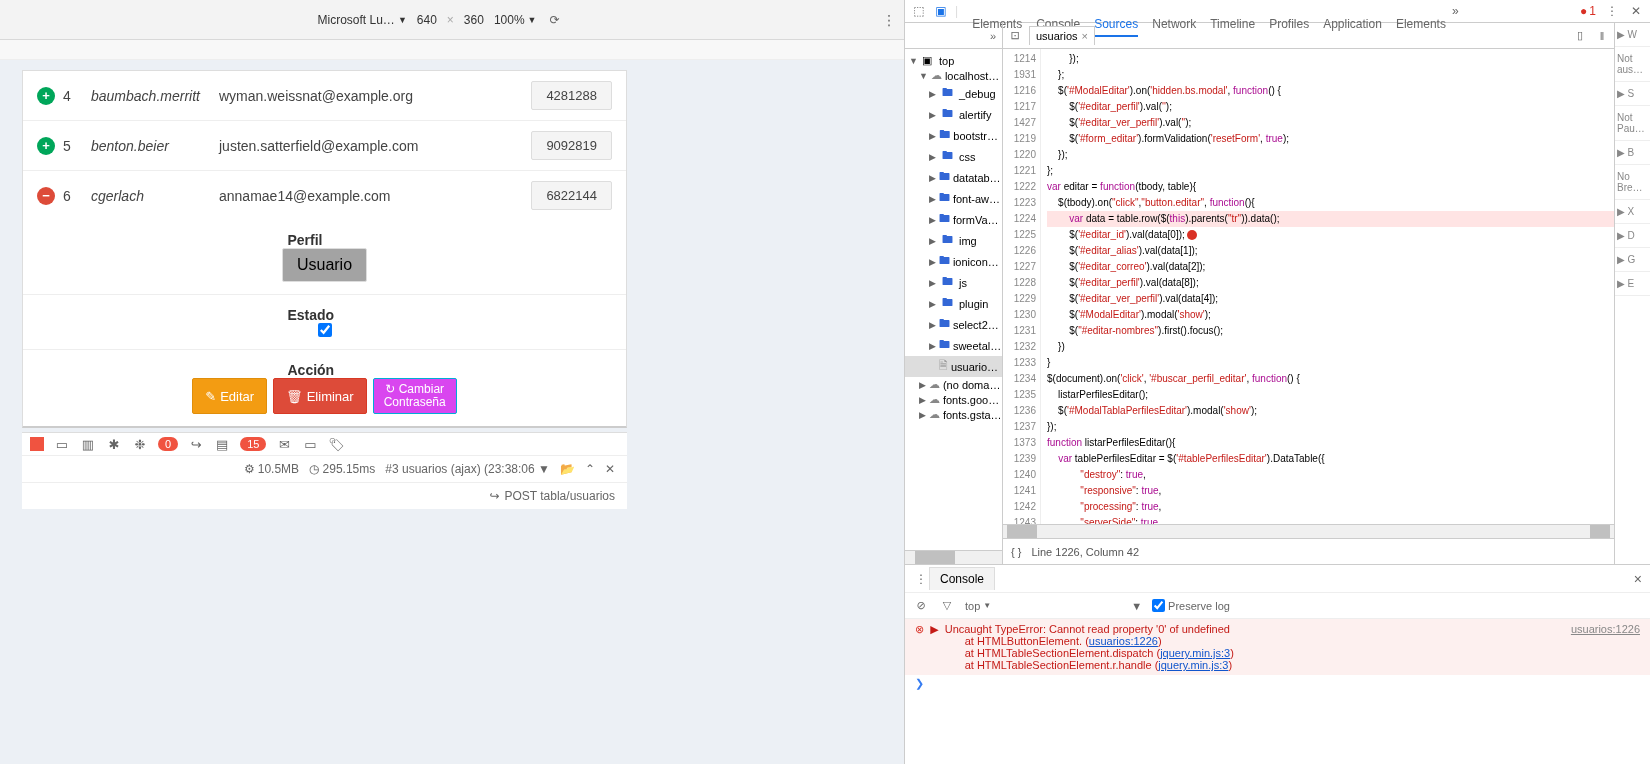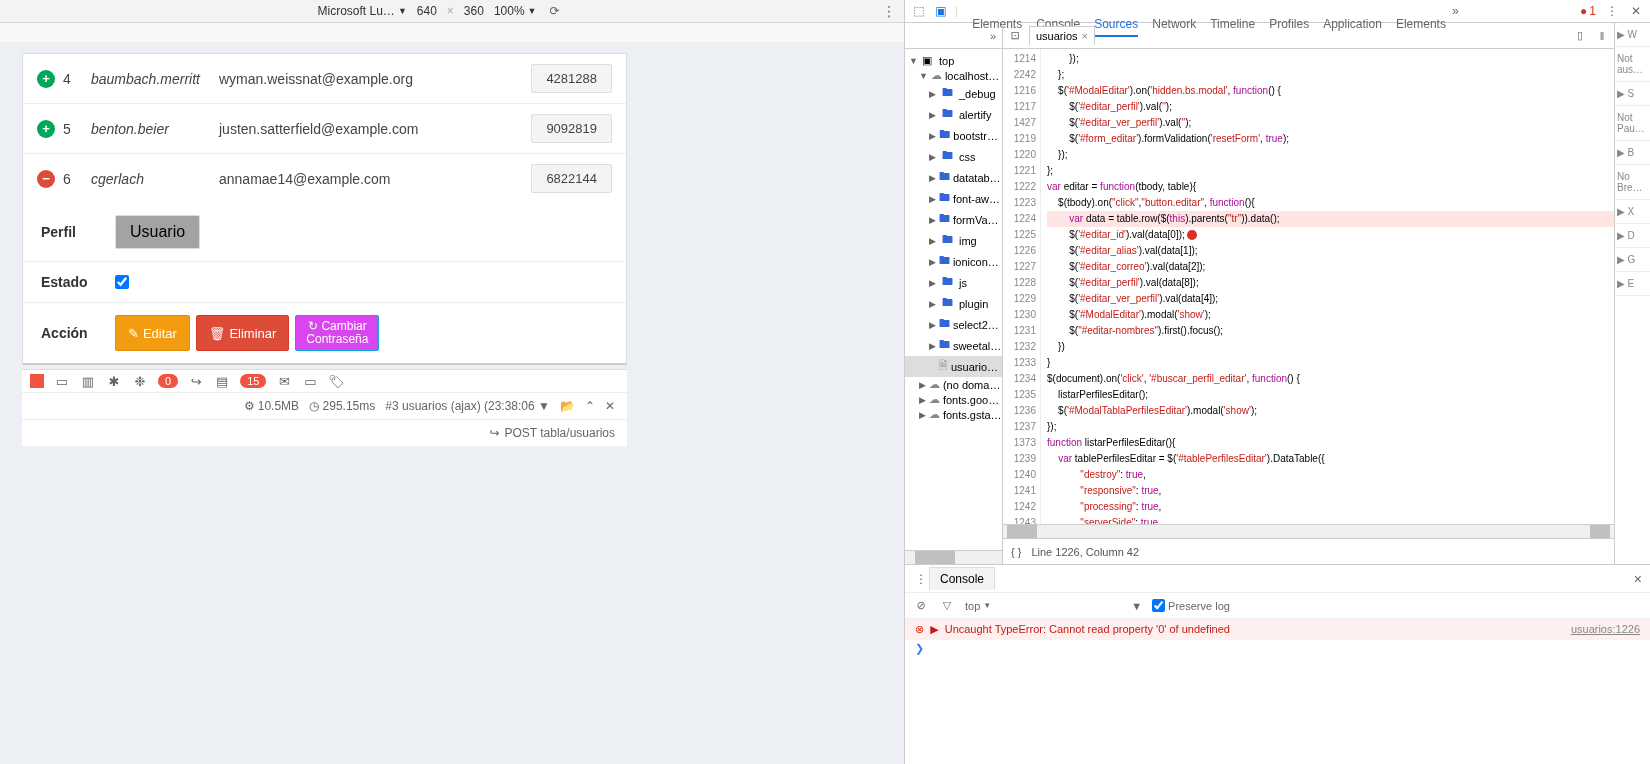--- a/index.html
+++ b/index.html
@@ -1,37 +1,37 @@
 <!DOCTYPE html>
 <html><head>
 <meta charset="utf-8">
 <style>
 * { margin:0; padding:0; box-sizing:border-box; font-family:-apple-system,BlinkMacSystemFont,"Segoe UI",Arial,sans-serif; }
 body { width:1650px; height:764px; display:flex; background:#fff; overflow:hidden; }
 .left-pane { width:905px; display:flex; flex-direction:column; border-right:1px solid #ccc; }
-.mobile-toolbar { height:23px; background:#f3f3f3; border-bottom:1px solid #d8d8d8; display:flex; align-items:center; font-size:12px; color:#333; padding:0 8px; gap:10px; }
+.mobile-toolbar { height:40px; background:#f3f3f3; border-bottom:1px solid #d8d8d8; display:flex; align-items:center; font-size:12px; color:#333; padding:0 8px; gap:10px; }
 .mobile-toolbar .spacer { flex:1; }
 .mobile-toolbar .dd { display:flex; align-items:center; gap:3px; cursor:pointer; }
 .mobile-toolbar .dd::after { content:"▼"; font-size:9px; }
 .mobile-toolbar .dim-sep { color:#aaa; }
 .mobile-toolbar .menu-dots { font-size:14px; color:#666; cursor:pointer; }
 .ruler { height:20px; background:#f8f8f8; border-bottom:1px solid #eee; position:relative; }
 .content-area { flex:1; background:#ecf0f5; padding:10px 22px; overflow:auto; }
 .user-table { background:#fff; border:1px solid #ddd; border-bottom:2px solid #ccc; width:605px; }
 .user-row { display:flex; align-items:center; padding:10px 14px; border-bottom:1px solid #eee; }
 .user-row:last-child { border-bottom:none; }
 .badge-ico { width:18px; height:18px; border-radius:50%; display:flex; align-items:center; justify-content:center; color:#fff; font-size:13px; font-weight:bold; margin-right:8px; }
 .badge-plus { background:#00a65a; }
 .badge-minus { background:#dd4b39; }
 .col-id { width:28px; font-size:14px; color:#444; }
 .col-user { width:128px; font-size:14px; color:#444;font-style:italic; }
 .col-email { flex:1; font-size:14px; color:#444; }
 .col-btn { }
 .num-btn { background:#f4f4f4; border:1px solid #ddd; padding:6px 14px; font-size:13px; color:#444; cursor:pointer; border-radius:2px; }
-.detail-row { display:flex; align-items:center; padding:12px 18px; border-bottom:1px solid #eee; }
+.detail-row { display:flex; align-items:center; padding:12px 18px; border-bottom:1px solid #eee;flex-direction:column; }
 .detail-label { width:74px; font-weight:bold; font-size:14px; color:#333; }
 .detail-btn { background:#a3a3a3; border:1px solid #ddd; padding:7px 14px; font-size:16px; border-radius:2px; cursor:pointer; }
 .checkbox { width:14px; height:14px; }
 .action-btns { display:flex; gap:6px; }
 .btn-warning { background:#f39c12; color:#fff; border:1px solid #e08e0b; padding:7px 12px; font-size:13px; border-radius:2px; cursor:pointer; display:flex; align-items:center; gap:4px; }
 .btn-danger { background:#dd4b39; color:#fff; border:1px solid #d73925; padding:7px 12px; font-size:13px; border-radius:2px; cursor:pointer; display:flex; align-items:center; gap:4px; }
 .btn-info { background:#d946ef; color:#fff; border:1px solid #00acd6; padding:4px 10px; font-size:12px; border-radius:2px; cursor:pointer; display:flex; flex-direction:column; align-items:center; line-height:1.1; }
 .debugbar { border-top:1px solid #ddd; background:#fff; font-size:12px; }
 .debugbar-tabs { display:flex; align-items:center; padding:4px 8px; gap:10px; border-bottom:1px solid #eee; }
 .debugbar-tabs .ico { width:16px; height:14px; color:#666; display:flex; align-items:center; justify-content:center; font-size:13px; }
@@ -323,21 +323,21 @@
           <span>usuarios</span>
           <span class="x">×</span>
         </div>
         <span style="flex:1"></span>
         <span class="dt-icon">▯</span>
         <span class="dt-icon">‖</span>
       </div>
       <div class="code-editor">
         <div class="gutter" id="gutter">
             <div>1214</div>
-            <div>2242</div>
+            <div>1931</div>
             <div>1216</div>
             <div>1217</div>
             <div>1427</div>
             <div>1219</div>
             <div>1220</div>
             <div>1221</div>
             <div>1222</div>
             <div>1223</div>
             <div>1224</div>
             <div>1225</div>
@@ -402,18 +402,23 @@
           <span>Preserve log</span>
         </label>
     </div>
     <div class="console-msgs">
       <div class="err-msg">
         <span class="err-ico">⊗</span>
         <span>▶</span>
         <div class="err-body">
           <span class="err-src">usuarios:1226</span>
           <span>Uncaught TypeError: Cannot read property '0' of undefined</span>
+          <div id="stack">
+              <div style="padding-left: 20px;">at HTMLButtonElement.<anonymous> (<span class="err-link">usuarios:1226</span>)</anonymous></div>
+              <div style="padding-left: 20px;">at HTMLTableSectionElement.dispatch (<span class="err-link">jquery.min.js:3</span>)</div>
+              <div style="padding-left: 20px;">at HTMLTableSectionElement.r.handle (<span class="err-link">jquery.min.js:3</span>)</div>
+            </div>
         </div>
       </div>
       <div class="prompt-line">❯</div>
     </div>
   </div>
 </div>
 
 </body></html>

